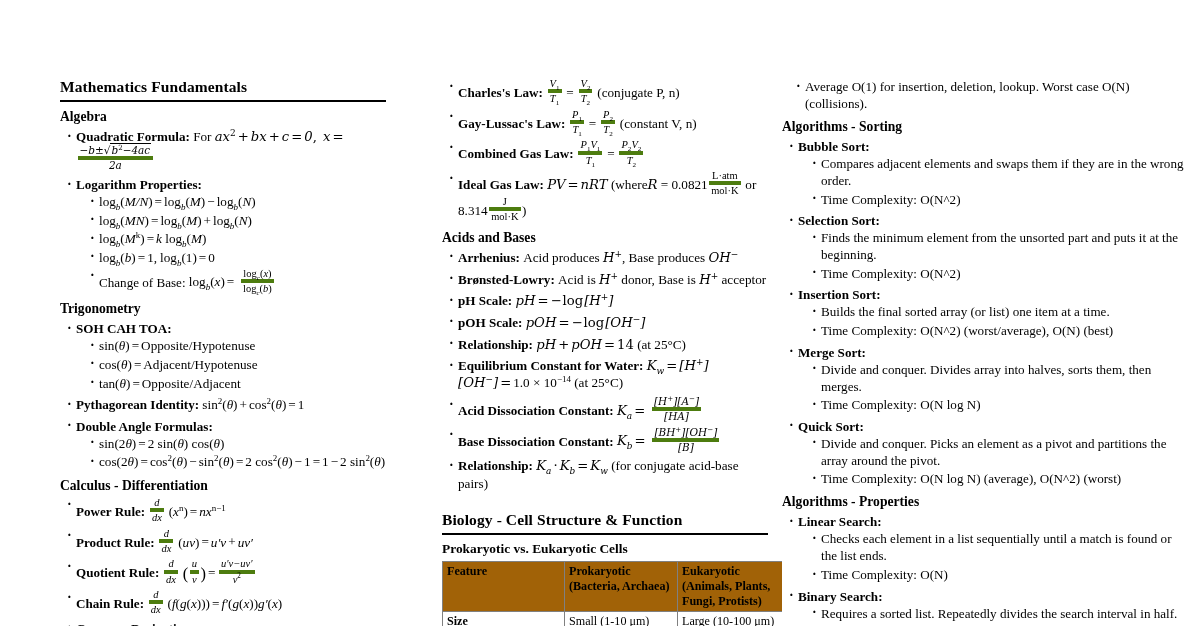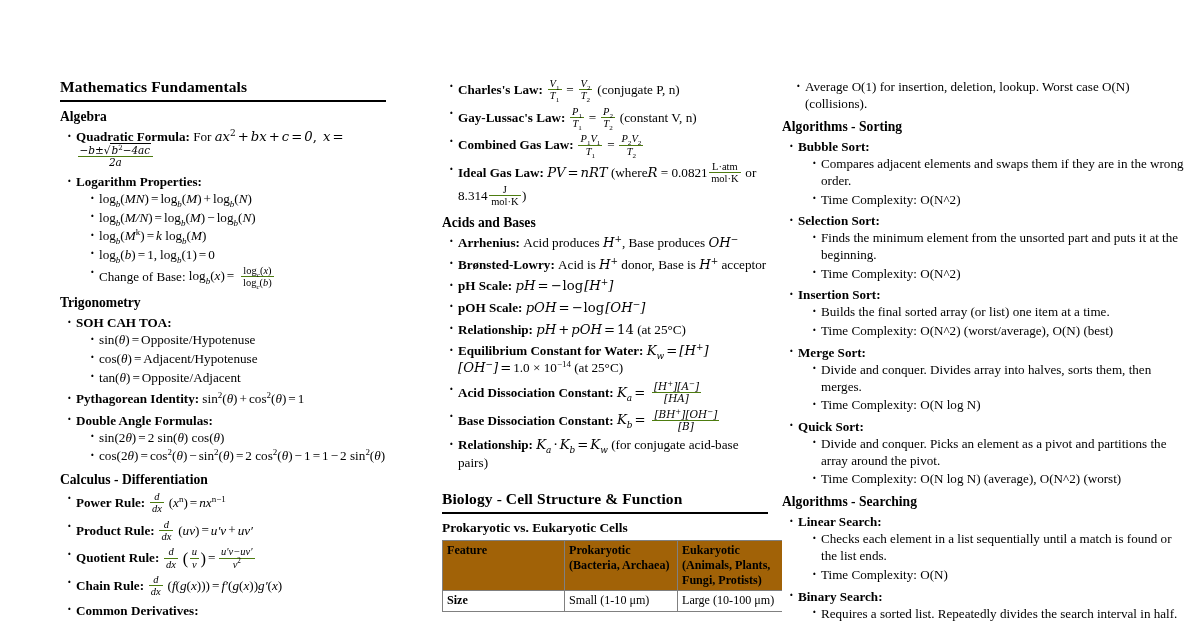--- a/index.html
+++ b/index.html
@@ -49,21 +49,21 @@
   .m { font-family:"DejaVu Serif",serif; font-style:italic; font-size:13.2px; }
   .mr { font-family:Liberation Serif, serif; font-style:normal; font-size:13.2px; }
   .m sup, .mr sup { font-size:.68em; font-style:normal; vertical-align:super; line-height:0; }
   .m sub, .mr sub { font-size:.68em; vertical-align:sub; line-height:0; }
   .op { font-style:normal; padding:0 2px; }
   .frac {
     display:inline-block; vertical-align:-0.52em; text-align:center;
     font-size:.80em; line-height:1.06; margin:0 1.5px;
   }
   .frac > span { display:block; padding:0 2px; }
-  .frac > .den { border-top:1px solid #4d7c0f; }
+  .frac > .den { border-top:4px solid #4d7c0f; }
   .sq { border-top:1px solid #000; padding:0 1px 0 1px; }
   .radic { font-style:normal; }
 
   
   table.cmp {
     border-collapse:collapse; width:348px; margin-top:2px;
     font-size:12.1px; table-layout:fixed;
   }
   table.cmp th, table.cmp td {
     border:1px solid #808080; padding:2.5px 4px; text-align:left;
@@ -92,24 +92,24 @@
         <span class="m" title="ax^2 + bx + c = 0, x = (-b ± sqrt(b^2-4ac))/2a">ax<sup>2</sup><span class="op">+</span>bx<span class="op">+</span>c<span class="op">=</span>0<span class="op" style="padding-left:0">,</span> x<span class="op">=</span></span>
         <span class="frac m">
           <span class="num">−b±<span class="radic">√</span><span class="sq">b<sup>2</sup>−4ac</span></span>
           <span class="den">2a</span>
         </span>
       </li>
       <li>
         <span class="lbl">Logarithm Properties:</span>
         <ul class="lvl2">
           <li class="tight">
+            <span class="mr">log<sub><i>b</i></sub>(<i>M/N</i>)<span class="op">=</span>log<sub><i>b</i></sub>(<i>M</i>)<span class="op">−</span>log<sub><i>b</i></sub>(<i>N</i>)</span>
+          </li>
+          <li class="tight">
             <span class="mr">log<sub><i>b</i></sub>(<i>MN</i>)<span class="op">=</span>log<sub><i>b</i></sub>(<i>M</i>)<span class="op">+</span>log<sub><i>b</i></sub>(<i>N</i>)</span>
-          </li>
-          <li class="tight">
-            <span class="mr">log<sub><i>b</i></sub>(<i>M/N</i>)<span class="op">=</span>log<sub><i>b</i></sub>(<i>M</i>)<span class="op">−</span>log<sub><i>b</i></sub>(<i>N</i>)</span>
           </li>
           <li class="tight">
             <span class="mr">log<sub><i>b</i></sub>(<i>M<sup>k</sup></i>)<span class="op">=</span><i>k</i> log<sub><i>b</i></sub>(<i>M</i>)</span>
           </li>
           <li class="tight">
             <span class="mr">log<sub><i>b</i></sub>(<i>b</i>)<span class="op">=</span>1<span style="padding-right:3px">,</span>log<sub><i>b</i></sub>(1)<span class="op">=</span>0</span>
           </li>
           <li class="tight">
             <span>Change of Base:</span>
             <span class="mr">log<sub><i>b</i></sub>(<i>x</i>)<span class="op">=</span></span>
@@ -335,21 +335,21 @@
       </li>
       <li>
         <span class="lbl">Quick Sort:</span>
         <ul class="lvl2">
           <li class="tight">Divide and conquer. Picks an element as a pivot and partitions the array around the pivot.</li>
           <li class="tight">Time Complexity: O(N log N) (average), O(N^2) (worst)</li>
         </ul>
       </li>
     </ul>
 
-    <h2 class="sub">Algorithms - Searching</h2>
+    <h2 class="sub">Algorithms - Properties</h2>
     <ul class="lvl1">
       <li>
         <span class="lbl">Linear Search:</span>
         <ul class="lvl2">
           <li class="tight">Checks each element in a list sequentially until a match is found or the list ends.</li>
           <li class="tight">Time Complexity: O(N)</li>
         </ul>
       </li>
       <li>
         <span class="lbl">Binary Search:</span>

